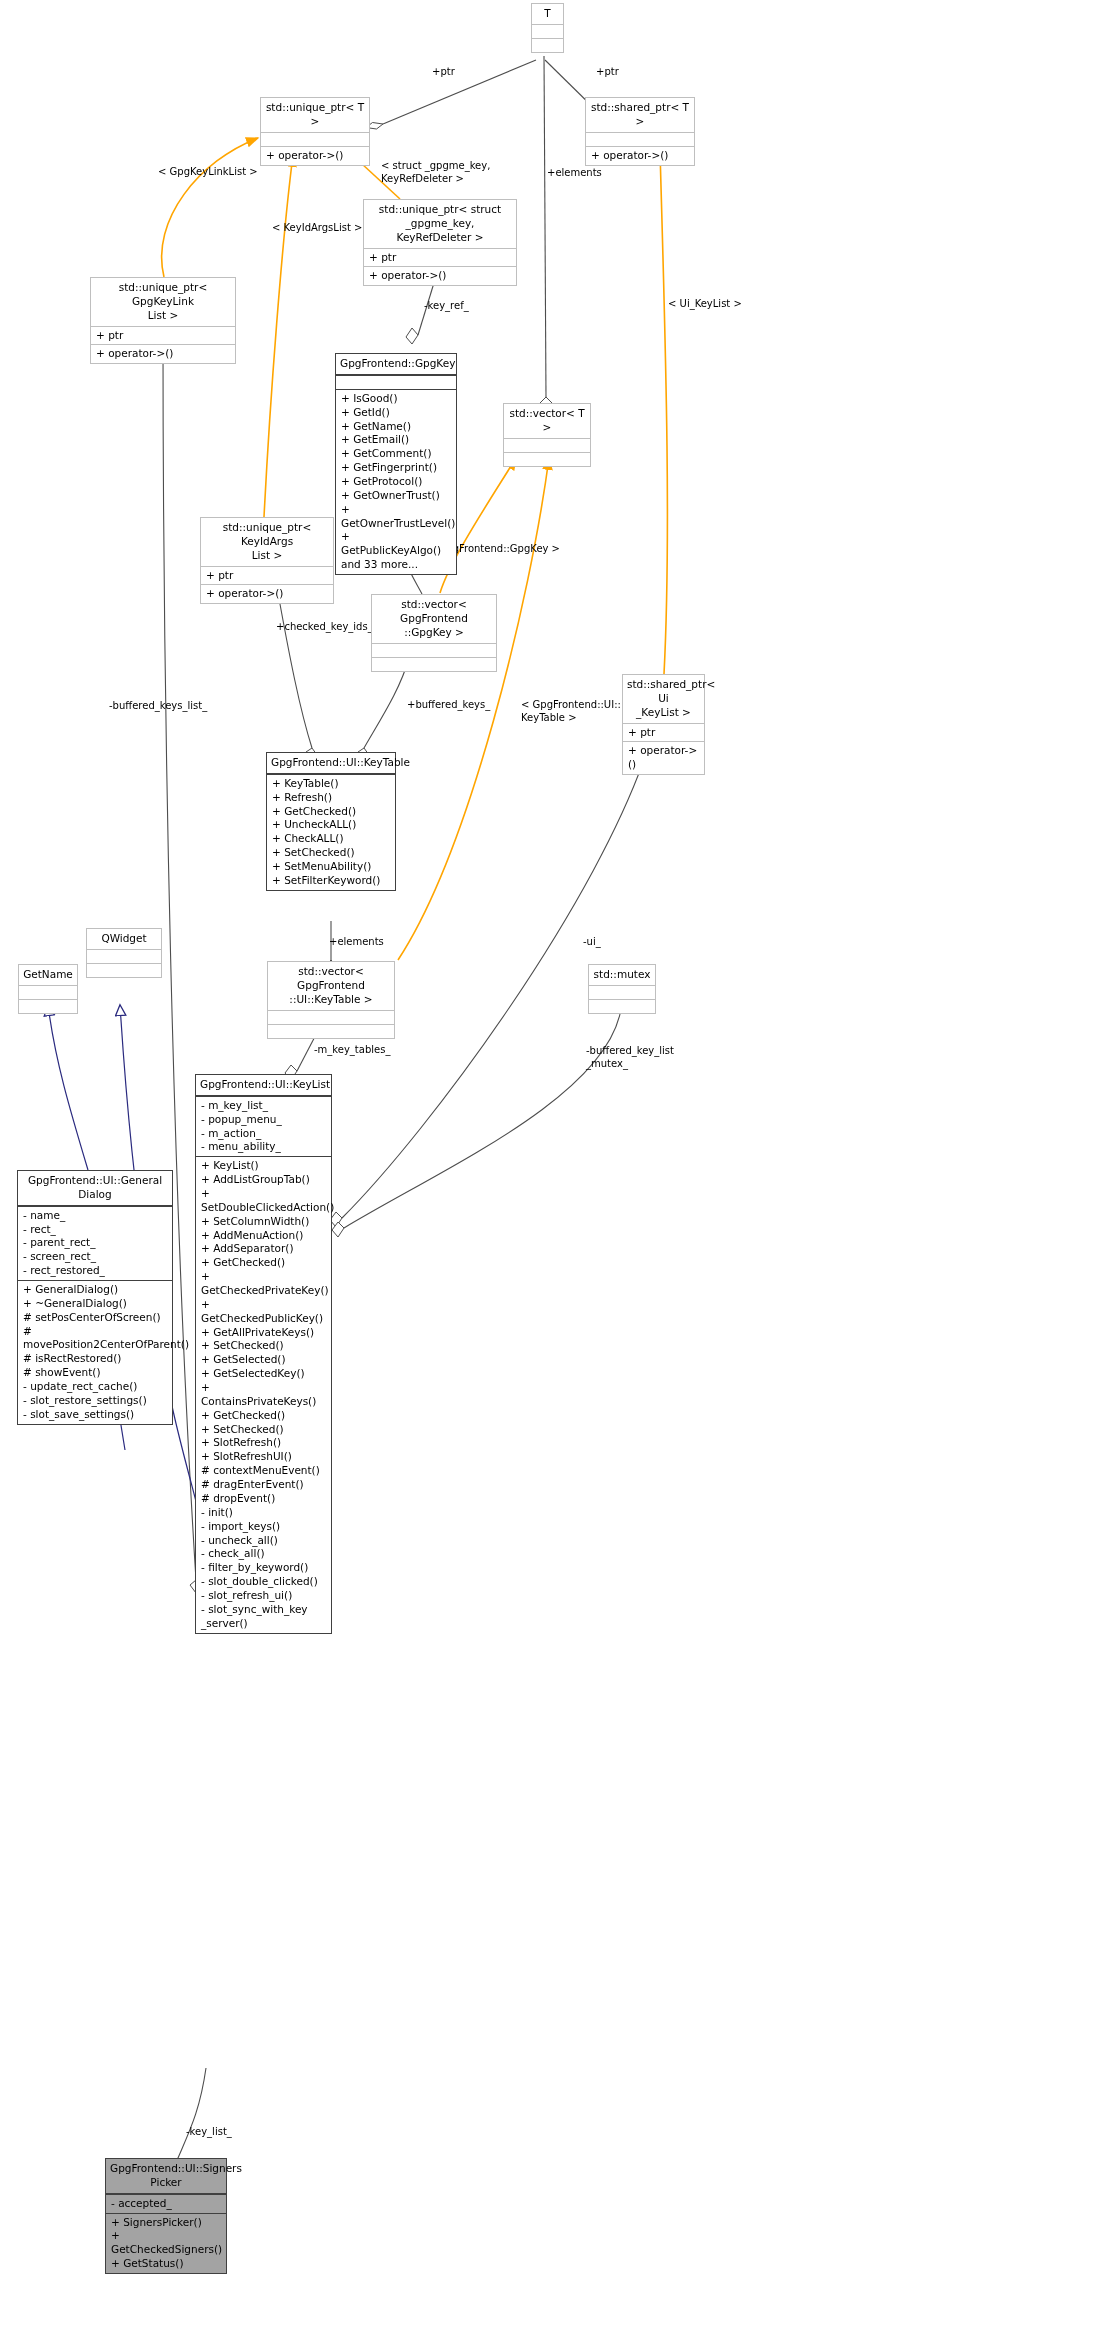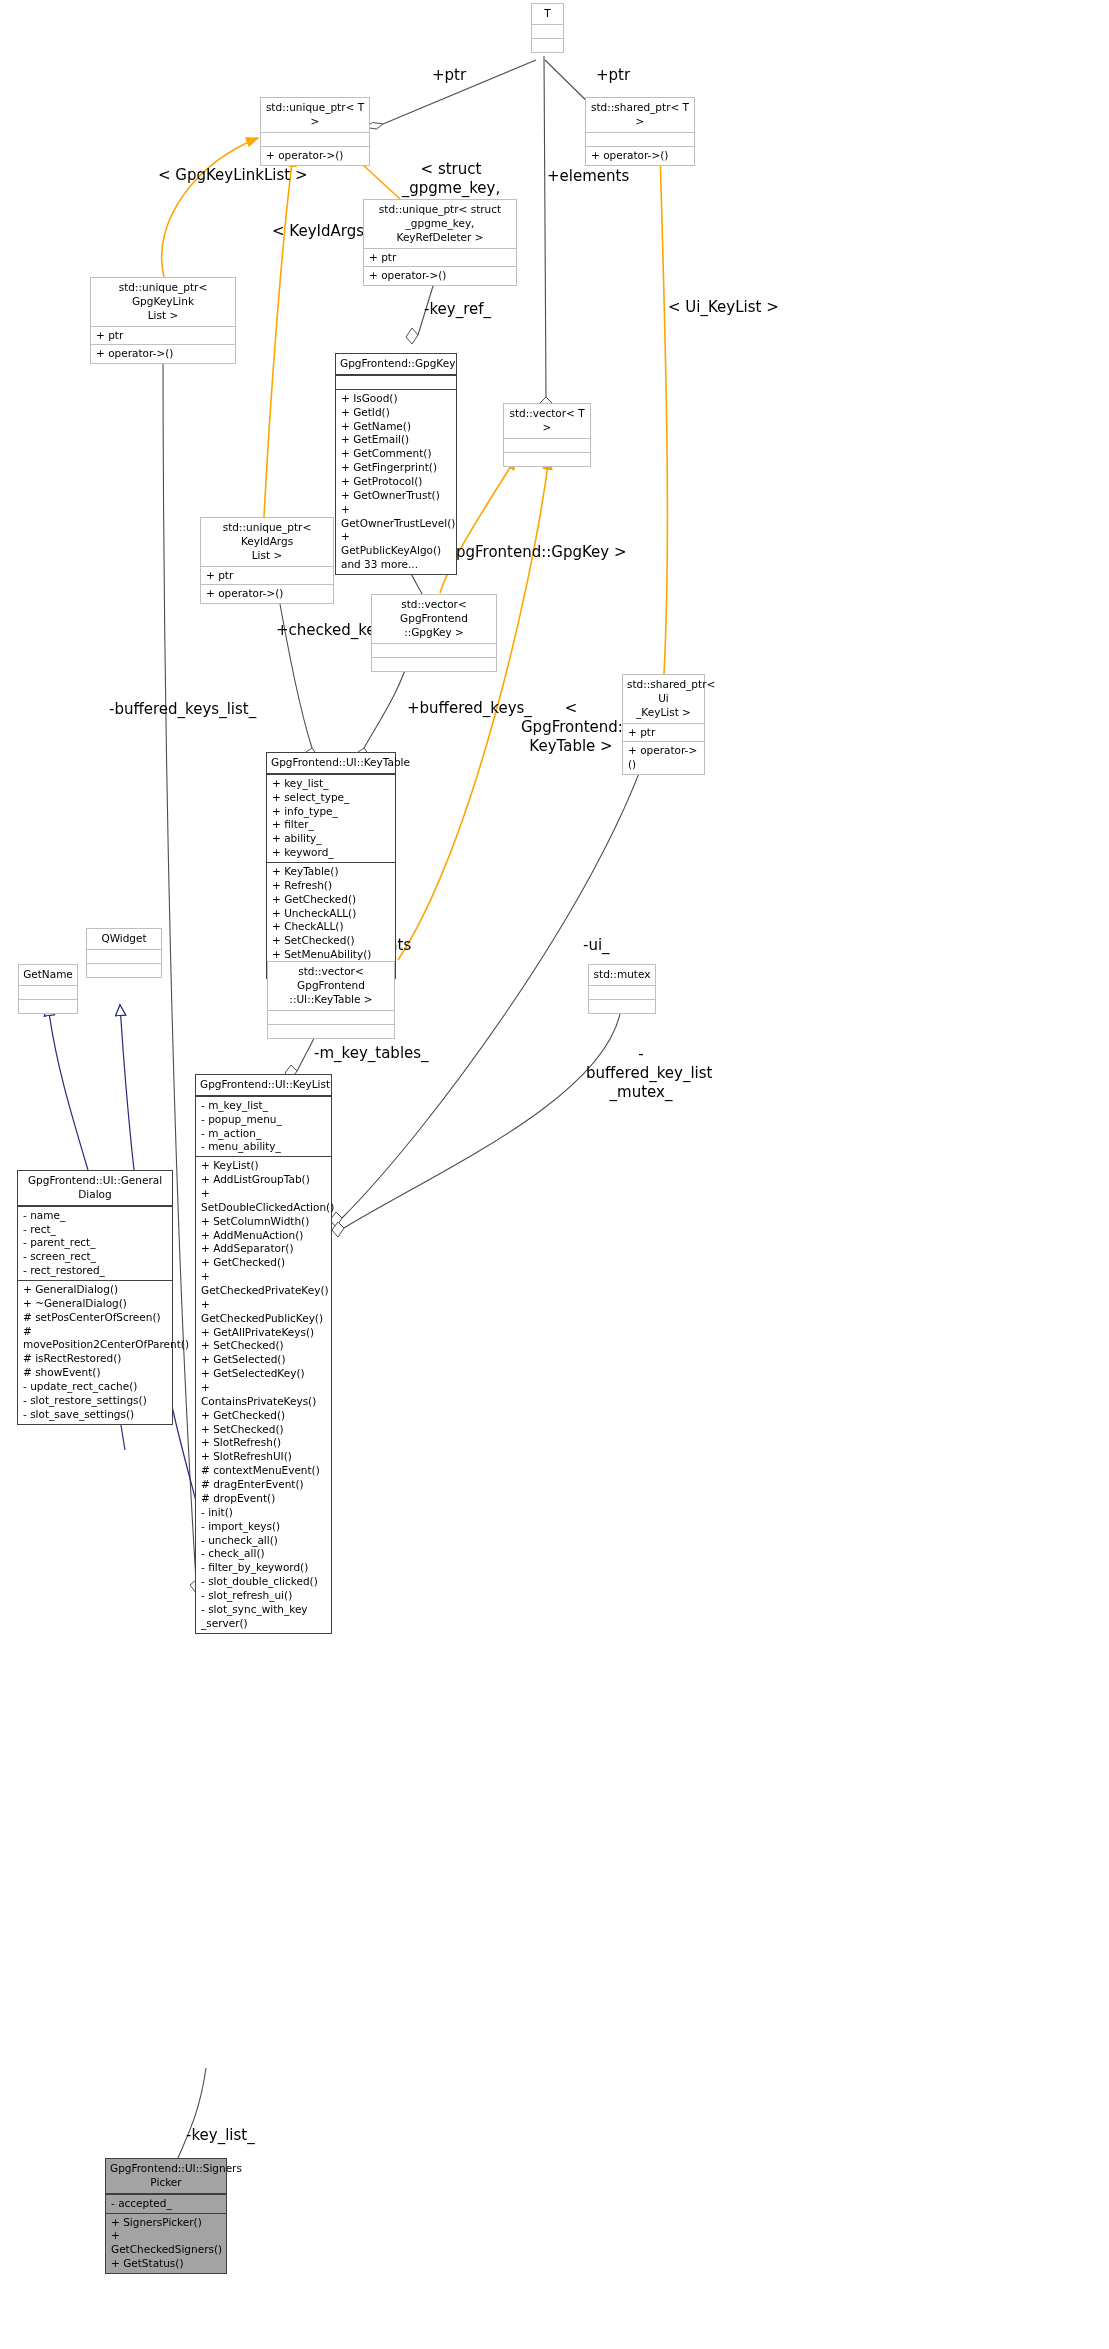--- a/index.html
+++ b/index.html
@@ -59,24 +59,23 @@
     padding: 2px 4px 2px 5px;
     white-space: pre-line;
     text-align: left;
   }
   .node .compartment.empty {
     min-height: 13px;
     padding: 0;
   }
   .edge-label {
     position: absolute;
-    font-size: 15px;
+    font-size: 10px;
     color: #000000;
     white-space: pre-line;
-    text-align: center;
     z-index: 4;
     line-height: 1.25;
   }
 </style>
 </head>
 <body>
 
 <div id="canvas">
 
   <svg id="edges" viewBox="0 0 1109 2349" xmlns="http://www.w3.org/2000/svg">
@@ -261,26 +260,20 @@
 
   <div class="node" style="left:622px; top:674px; width:83px;">
     <div class="title">std::shared_ptr&lt; Ui
 _KeyList &gt;</div>
     <div class="sep compartment">+ ptr</div>
     <div class="sep compartment">+ operator-&gt;()</div>
   </div>
 
   <div class="node strong" style="left:266px; top:752px; width:130px;">
     <div class="title">GpgFrontend::UI::KeyTable</div>
-    <div class="sep compartment">+ key_list_
-+ select_type_
-+ info_type_
-+ filter_
-+ ability_
-+ keyword_</div>
     <div class="sep compartment">+ KeyTable()
 + Refresh()
 + GetChecked()
 + UncheckALL()
 + CheckALL()
 + SetChecked()
 + SetMenuAbility()
 + SetFilterKeyword()</div>
   </div>
 

